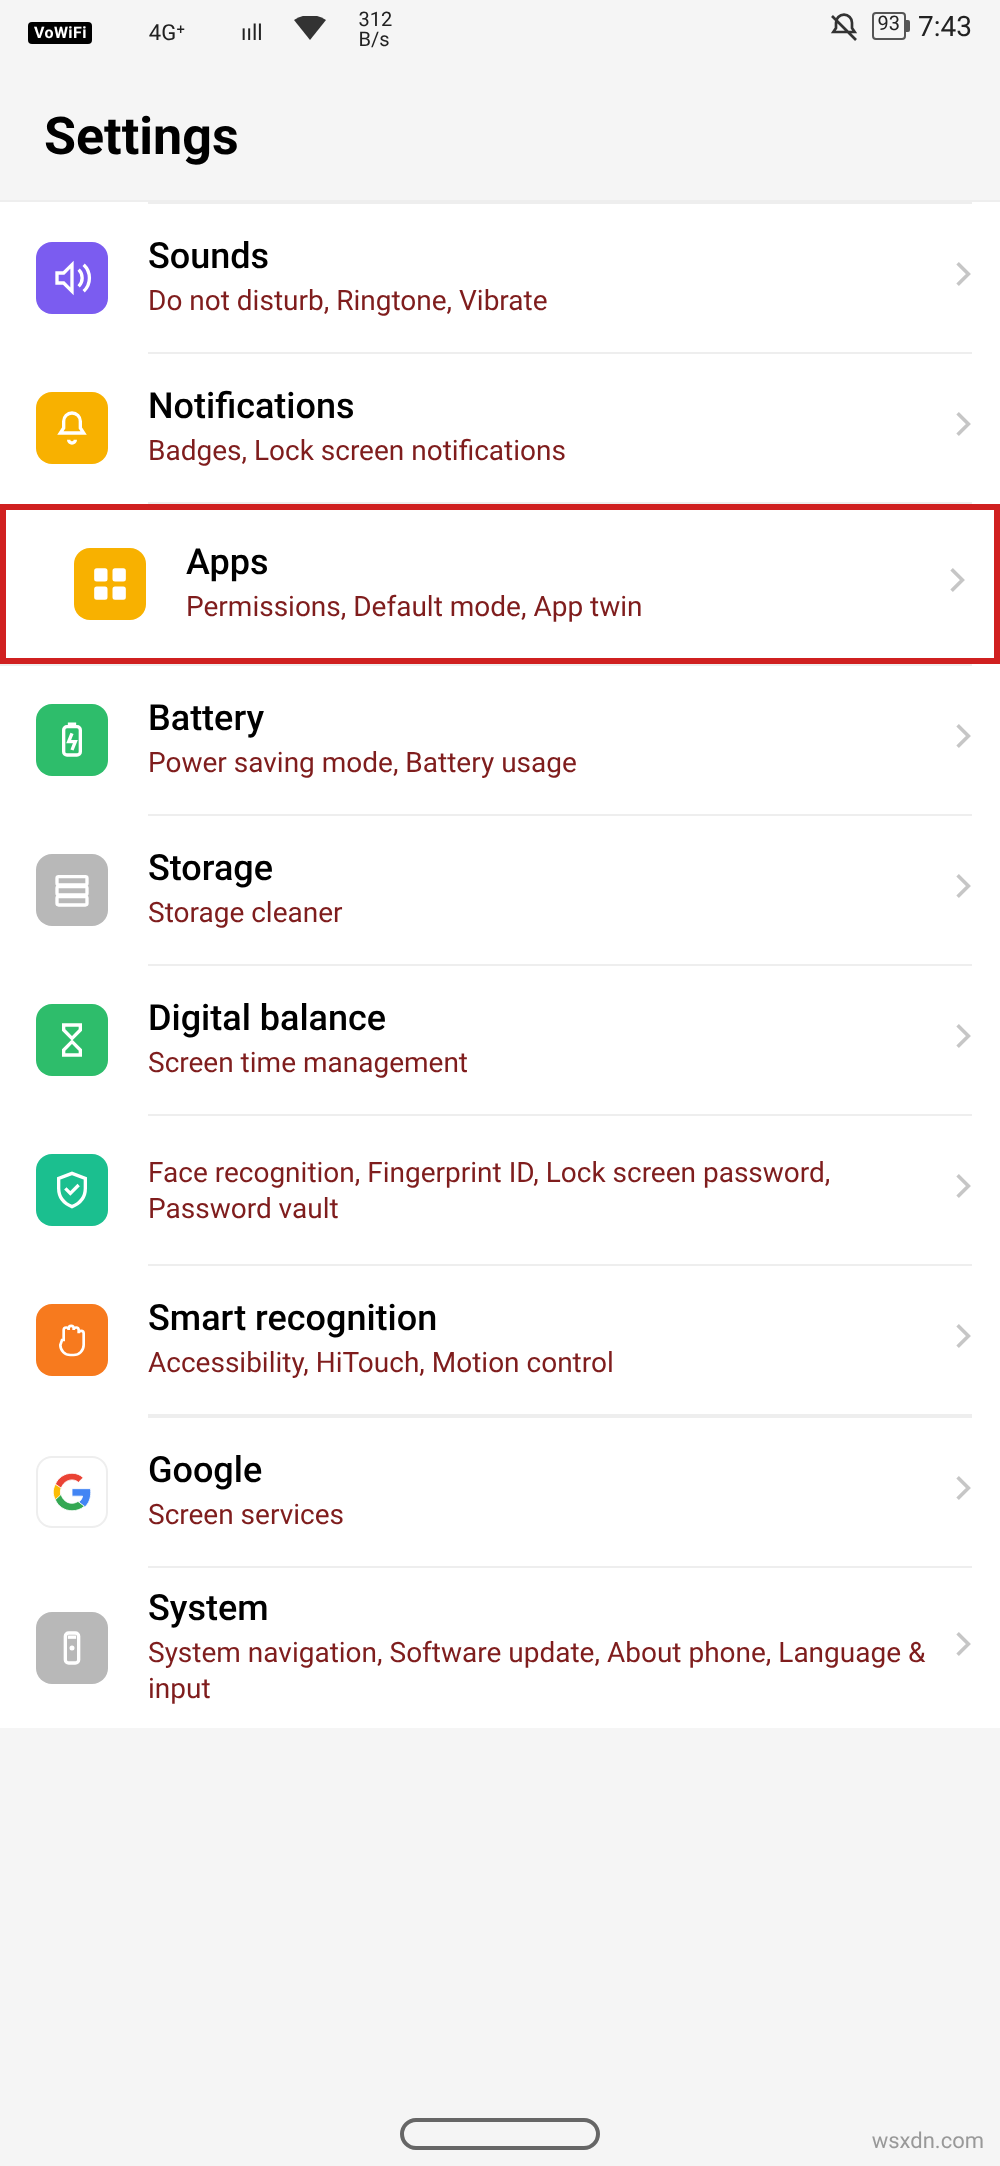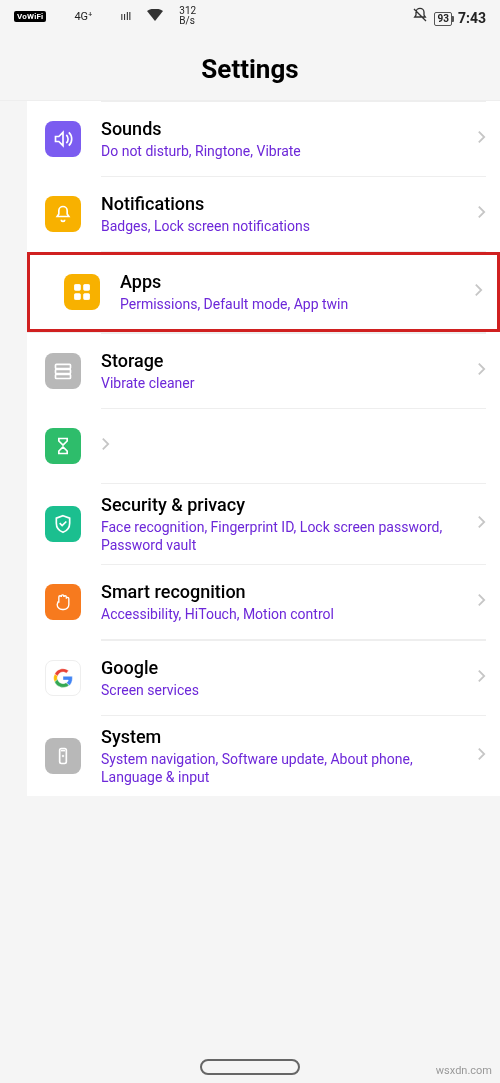--- a/index.html
+++ b/index.html
@@ -15,21 +15,21 @@
   .status-bar {
     height: 32px;
     display: flex;
     align-items: center;
     justify-content: space-between;
     padding: 0 14px;
     font-size: 13px;
     color: #222;
   }
   .status-left { display: flex; align-items: center; gap: 16px; }
-  .status-right { display: flex; align-items: flex-end; gap: 6px; font-weight: bold; }
+  .status-right { display: flex; align-items: flex-start; gap: 6px; }
   .vowifi {
     background: #000; color: #fff; font-size: 8px; font-weight: 700;
     padding: 1px 3px; border-radius: 2px; letter-spacing: 0.2px;
   }
   .sig { font-size: 11px; margin-left: 12px; }
   .speed { font-size: 10px; line-height: 10px; text-align: left; }
   .batt {
     border: 1px solid #555; border-radius: 2px; padding: 0 2px;
     font-size: 10px; line-height: 12px; position: relative;
   }
@@ -37,23 +37,22 @@
     content: ""; position: absolute; right: -3px; top: 3px;
     width: 2px; height: 6px; background: #555; border-radius: 0 1px 1px 0;
   }
   .clock { font-size: 14px; }
   .header {
     padding: 22px 22px 16px 22px;
     font-size: 26px;
     font-weight: 700;
     color: #000;
     border-bottom: 1px solid #eee;
-    text-align: center;
-  }
-  .list { background: #fff; margin-left: 27px; }
+  }
+  .list { background: #fff; }
   .highlight-box {
     border: 3px solid #d02020;
     padding-left: 16px;
   }
   .row {
     display: flex;
     align-items: center;
     padding: 10px 14px 10px 18px;
     min-height: 74px;
     position: relative;
@@ -68,21 +67,21 @@
   .icon svg { width: 20px; height: 20px; fill: #fff; stroke: #fff; }
   .text {
     flex: 1 1 auto;
     min-width: 0;
     padding-right: 8px;
   }
   .title {
     font-size: 18px; color: #000; font-weight: 500; line-height: 22px;
   }
   .sub {
-    font-size: 14px; color: #6d28d9; line-height: 18px; margin-top: 2px;
+    font-size: 14px; color: #7f1d1d; line-height: 18px; margin-top: 2px;
   }
   .chev {
     flex: 0 0 auto;
     color: #c6c6c6;
   }
   .chev svg { width: 9px; height: 16px; stroke: #c6c6c6; fill: none; stroke-width: 2; }
   .divider {
     height: 1px; background: #eee; margin-left: 74px; margin-right: 14px;
   }
   .bg-purple  { background: #7b5cf0; }
@@ -187,60 +186,79 @@
         <div class="title">Apps</div>
         <div class="sub">Permissions, Default mode, App twin</div>
       </div>
       <span class="chev"><svg viewBox="0 0 10 16">
             <path d="M2 2l6 6-6 6"></path>
           </svg></span>
     </div>
   </div>
   <div class="divider" style="margin-left:0"></div>
 
+  <div class="row">
+    <div class="icon bg-green">
+      <svg viewBox="0 0 24 24">
+          <rect x="7" y="4" width="10" height="17" rx="2" fill="none" stroke="#fff" stroke-width="2"></rect>
+          <rect x="10" y="2" width="4" height="2" fill="#fff"></rect>
+          <path d="M12 8l-2 5h4l-2 5" fill="none" stroke="#fff" stroke-width="2"></path>
+        </svg>
+    </div>
+    <div class="text">
+      <div class="title">Battery</div>
+      <div class="sub">Power saving mode, Battery usage</div>
+    </div>
+    <span class="chev"><svg viewBox="0 0 10 16">
+          <path d="M2 2l6 6-6 6"></path>
+        </svg></span>
+  </div>
   <div class="divider"></div>
 
   <div class="row">
     <div class="icon bg-gray">
       <svg viewBox="0 0 24 24">
           <rect x="3" y="4" width="18" height="5" rx="1" fill="none" stroke="#fff" stroke-width="2"></rect>
           <rect x="3" y="10" width="18" height="5" rx="1" fill="none" stroke="#fff" stroke-width="2"></rect>
           <rect x="3" y="16" width="18" height="5" rx="1" fill="none" stroke="#fff" stroke-width="2"></rect>
         </svg>
     </div>
     <div class="text">
       <div class="title">Storage</div>
-      <div class="sub">Vibrate cleaner</div>
+      <div class="sub">Storage cleaner</div>
     </div>
     <span class="chev"><svg viewBox="0 0 10 16">
           <path d="M2 2l6 6-6 6"></path>
         </svg></span>
   </div>
   <div class="divider"></div>
 
   <div class="row">
     <div class="icon bg-green">
       <svg viewBox="0 0 24 24">
           <path d="M6 3h12 M6 21h12 M7 3v3l5 5 5-5V3 M7 21v-3l5-5 5 5v3" fill="none" stroke="#fff" stroke-width="2"></path>
         </svg>
     </div>
+    <div class="text">
+      <div class="title">Digital balance</div>
+      <div class="sub">Screen time management</div>
+    </div>
     <span class="chev"><svg viewBox="0 0 10 16">
           <path d="M2 2l6 6-6 6"></path>
         </svg></span>
   </div>
   <div class="divider"></div>
 
   <div class="row">
     <div class="icon bg-teal">
       <svg viewBox="0 0 24 24">
           <path d="M12 2l8 3v6c0 5-3 9-8 11-5-2-8-6-8-11V5l8-3z M8 11l3 3 5-5" fill="none" stroke="#fff" stroke-width="2"></path>
         </svg>
     </div>
     <div class="text">
-      <div class="title">Security &amp; privacy</div>
       <div class="sub">Face recognition, Fingerprint ID, Lock screen password, Password vault</div>
     </div>
     <span class="chev"><svg viewBox="0 0 10 16">
           <path d="M2 2l6 6-6 6"></path>
         </svg></span>
   </div>
   <div class="divider"></div>
 
   <div class="row">
     <div class="icon bg-orange">

